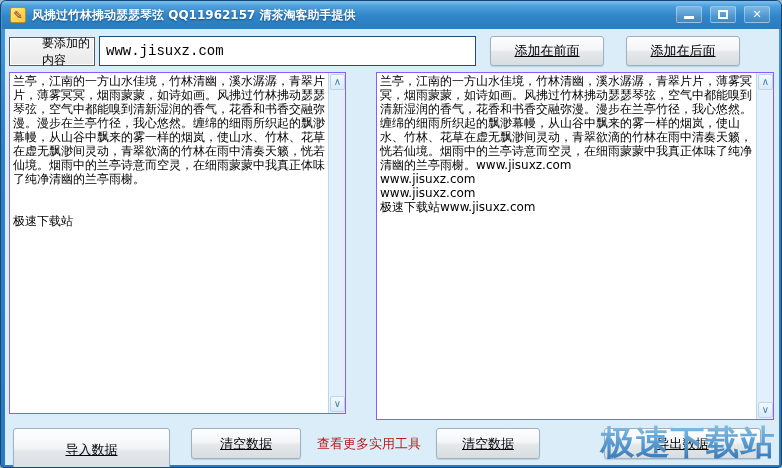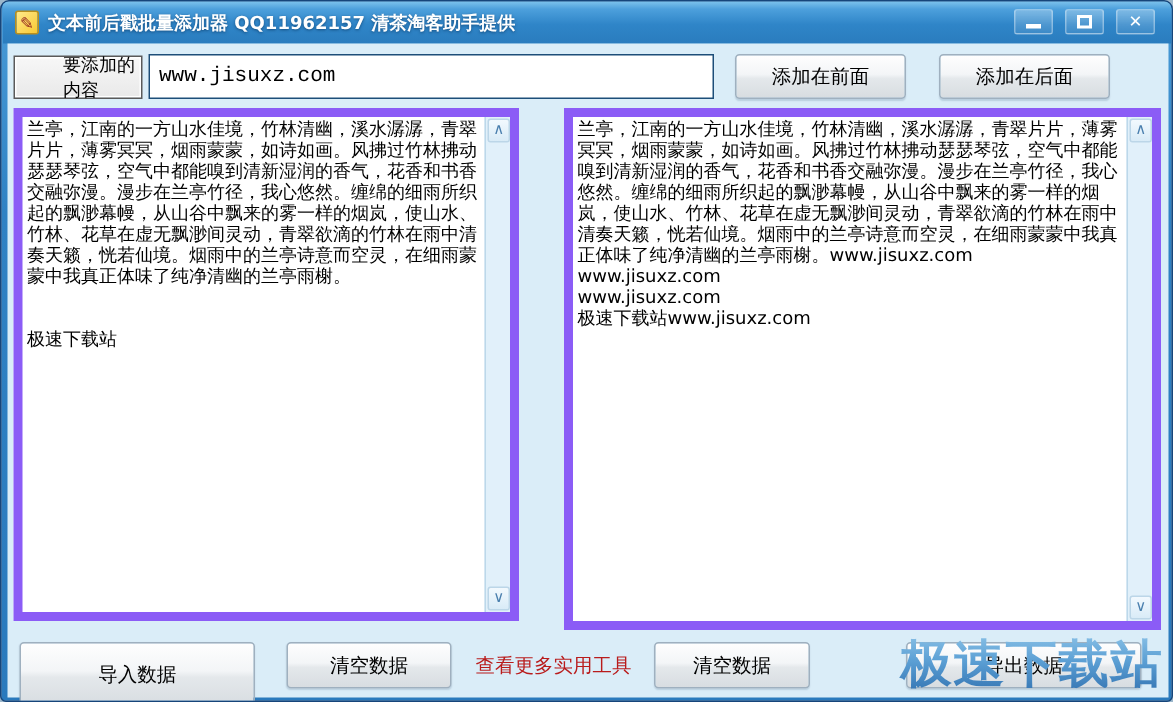--- a/index.html
+++ b/index.html
@@ -60,27 +60,28 @@
     background:#fff; border:1px solid #1d4e79;
     font-family:"Liberation Mono","DejaVu Sans Mono",monospace;
     font-size:14px; color:#000; padding:0 6px;
   }
   .btn{
     background:linear-gradient(180deg,#fefefe 0%,#f3f5f7 45%,#e4e8eb 55%,#d8dde1 100%);
     border:1px solid #9fb0bf; border-radius:3px;
     display:flex; align-items:center; justify-content:center;
     font-size:13px; color:#000; cursor:pointer;
     box-shadow:0 1px 1px rgba(0,40,80,.15);
+    text-decoration:underline;
   }
   .btn-add-front{ position:absolute; left:485px; top:7px; width:114px; height:30px; }
   .btn-add-back { position:absolute; left:621px; top:7px; width:114px; height:30px; }
 
   
   .textbox{
-    position:absolute; background:#fff; border:6px solid #8b5cf6;
+    position:absolute; background:#fff; border:1px solid #8b5cf6;
   }
   .textbox.left { left:4px;   top:43px; width:337px; height:342px; }
   .textbox.right{ left:371px; top:43px; width:398px; height:348px; }
   .textbox .text{
     position:absolute; left:0; top:0; right:17px; bottom:0;
     padding:1px 2px 1px 3px; overflow:hidden;
     font-size:12px; line-height:14px; color:#000;
     white-space:pre-wrap; word-break:break-all;
   }
   .scrollbar{
@@ -117,21 +118,21 @@
     text-shadow:none;
   }
 </style>
 </head>
 <body>
 
 <div class="window">
 
   <div class="titlebar">
     <div class="app-icon">✎</div>
-    <div class="title-text">文本前后戳批量添加器 QQ11962157 清茶淘客助手提供</div>
+    <div class="title-text">风拂过竹林拂动瑟瑟琴弦 QQ11962157 清茶淘客助手提供</div>
     <div class="win-controls">
       <div class="win-btn">
         <div class="glyph-min"></div>
       </div>
       <div class="win-btn">
         <div class="glyph-max"></div>
       </div>
       <div class="win-btn">
         <span>✕</span>
       </div>

